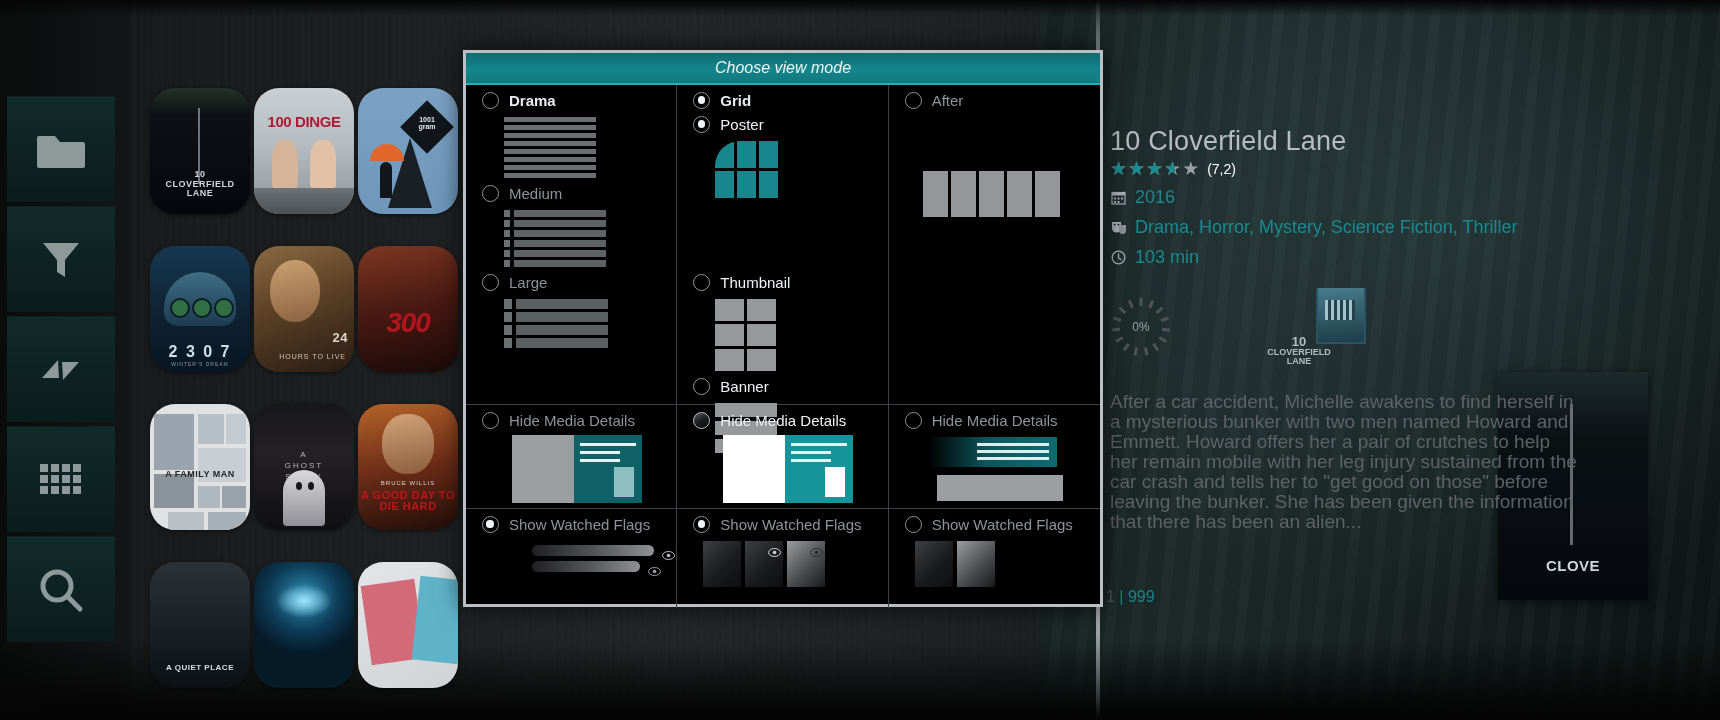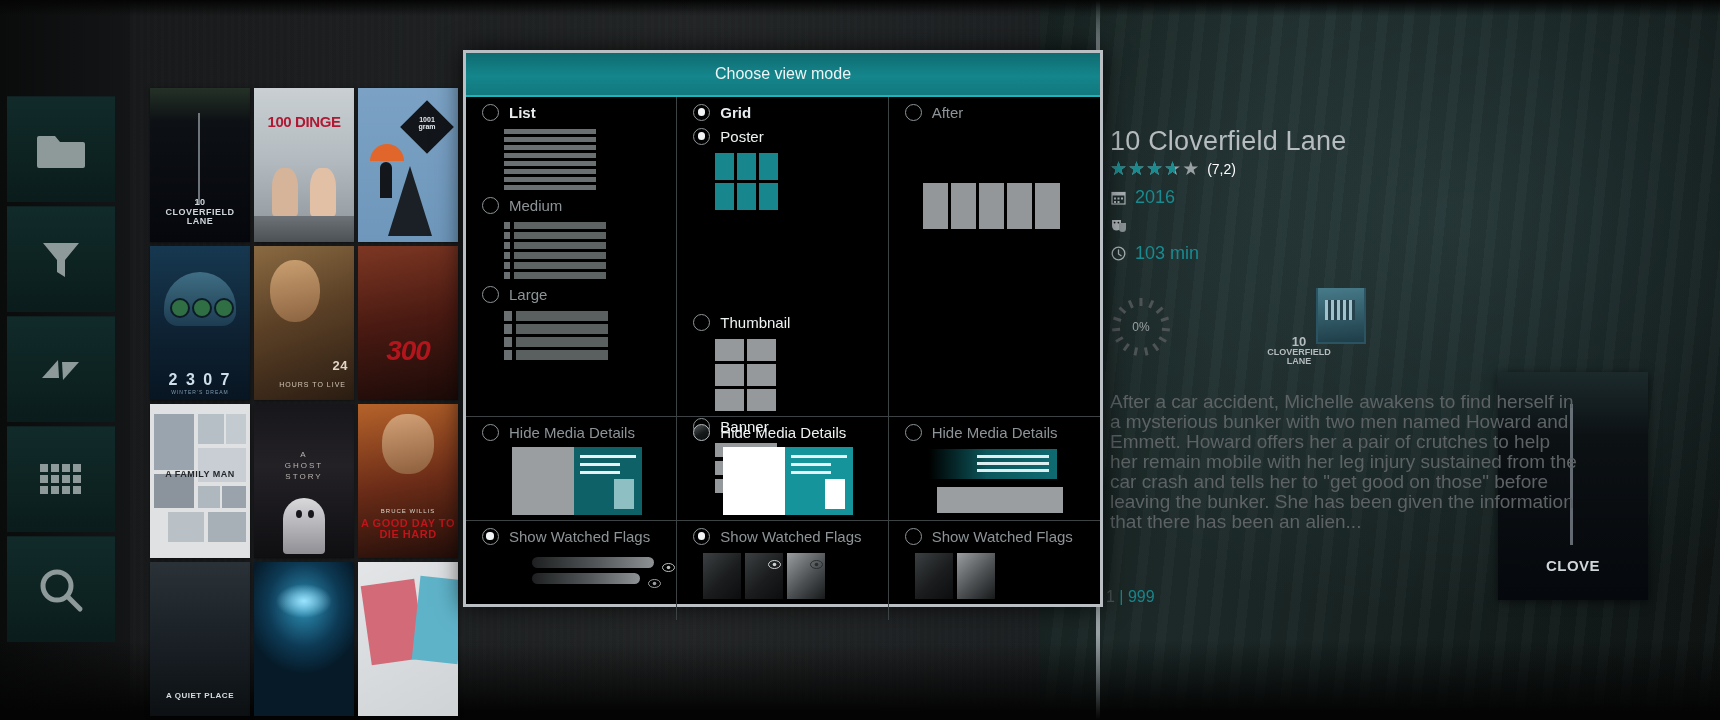--- a/index.html
+++ b/index.html
@@ -59,22 +59,22 @@
   }
   .side-btn svg{ display:block; }
   .ico-f{ fill:#8d9a99; }
 
   
   .grid{
     position:absolute; left:150px; top:88px; width:350px; height:610px;
     display:grid; grid-template-columns:repeat(3,100px); grid-auto-rows:154px;
     gap:4px 4px; z-index:3;
   }
-  .poster{ width:100px; height:154px; overflow:hidden; position:relative;
-           box-shadow:0 1px 4px rgba(0,0,0,.55); }
+  .poster{ width:100px; height:126px; overflow:hidden; position:relative;
+           box-shadow:0 1px 4px rgba(0,0,0,.55);border-radius:25px; }
   .poster .t{ position:absolute; left:0; right:0; text-align:center;
               font-weight:700; letter-spacing:.5px; line-height:1.02;}
 
   .p-clover{ background:linear-gradient(180deg,#243127 0%,#0d1014 22%,#05070c 100%); }
   .p-clover .band{ position:absolute; left:48%; top:16%; width:2px; height:60%;
                    background:rgba(190,200,210,.55); }
   .p-clover .t{ bottom:16px; color:#cfd6dc; font-size:9px; }
   .p-clover .t span{ display:block; }
 
   .p-dinge{ background:linear-gradient(180deg,#c9cfd2 0%,#b4bcc1 45%,#8d9499 100%); }
@@ -184,23 +184,23 @@
   .rposter .band{position:absolute;left:48%;top:14%;width:3px;height:62%;background:rgba(190,200,210,.5);}
   .rposter .rt{position:absolute;left:0;right:0;bottom:26px;text-align:center;color:#cfd6dc;
      font-weight:700;font-size:15px;letter-spacing:.5px;}
 
   
   .dialog{
     position:absolute; left:463px; top:50px; width:640px; height:557px; z-index:20;
     background:#000; border:3px solid #b9bfc2; box-shadow:0 0 24px rgba(0,0,0,.75);
   }
   .dlg-header{
-    height:44px; background:linear-gradient(180deg,#0f6b70 0%,#14868c 55%,#12787e 100%);
+    height:32px; background:linear-gradient(180deg,#0f6b70 0%,#14868c 55%,#12787e 100%);
     border-bottom:2px solid #1fb3ba;
-    display:flex; align-items:center; justify-content:center;
+    display:flex; align-items:center; justify-content:center;font-style:italic;
   }
   .dlg-title{ color:#eef4f5; font-size:16px; }
   .dlg-body{ display:flex; height:523px; }
   .col{ width:calc(100% / 3); border-right:1px solid #3d4244; display:flex; flex-direction:column; }
   .col:last-child{ border-right:none; }
   .sec{ border-bottom:1px solid #3d4244; position:relative; }
   .sec-main{ height:320px; }
   .sec-hide{ height:104px; }
   .sec-flags{ height:99px; border-bottom:none; }
 
@@ -462,20 +462,21 @@
       </div>
       <div class="m-row">
         <span class="gi">
           <svg width="16" height="15" viewBox="0 0 16 15">
               <path d="M1 2h9v6a4.5 4.5 0 01-9 0z" fill="#aab1b4"></path>
               <circle cx="3.6" cy="4.6" r=".9" fill="#101314"></circle>
               <circle cx="7.4" cy="4.6" r=".9" fill="#101314"></circle>
               <path d="M8 5h7v5.5a3.5 3.5 0 01-7 0z" fill="#8b9295"></path>
             </svg>
         </span>
+        <span>Drama, Horror, Mystery, Science Fiction, Thriller</span>
       </div>
       <div class="m-row">
         <span class="gi">
           <svg width="15" height="15" viewBox="0 0 15 15">
               <circle cx="7.5" cy="7.5" r="6.3" fill="none" stroke="#aab1b4" stroke-width="1.3"></circle>
               <path d="M7.5 4v4l2.6 1.7" fill="none" stroke="#aab1b4" stroke-width="1.3" stroke-linecap="round"></path>
             </svg>
         </span>
         <span>103 min</span>
       </div>
@@ -525,21 +526,21 @@
   <div class="dialog">
     <div class="dlg-header">
       <div class="dlg-title">Choose view mode</div>
     </div>
     <div class="dlg-body">
 
       <div class="col">
         <div class="sec sec-main">
           <div class="opt">
             <span class="radio"></span>
-            <span class="opt-lbl on">List</span>
+            <span class="opt-lbl on">Drama</span>
           </div>
           <div class="prev lines">
             <div class="ln"></div>
               <div class="ln"></div>
               <div class="ln"></div>
               <div class="ln"></div>
             <div class="ln"></div>
               <div class="ln"></div>
               <div class="ln"></div>
               <div class="ln"></div>

